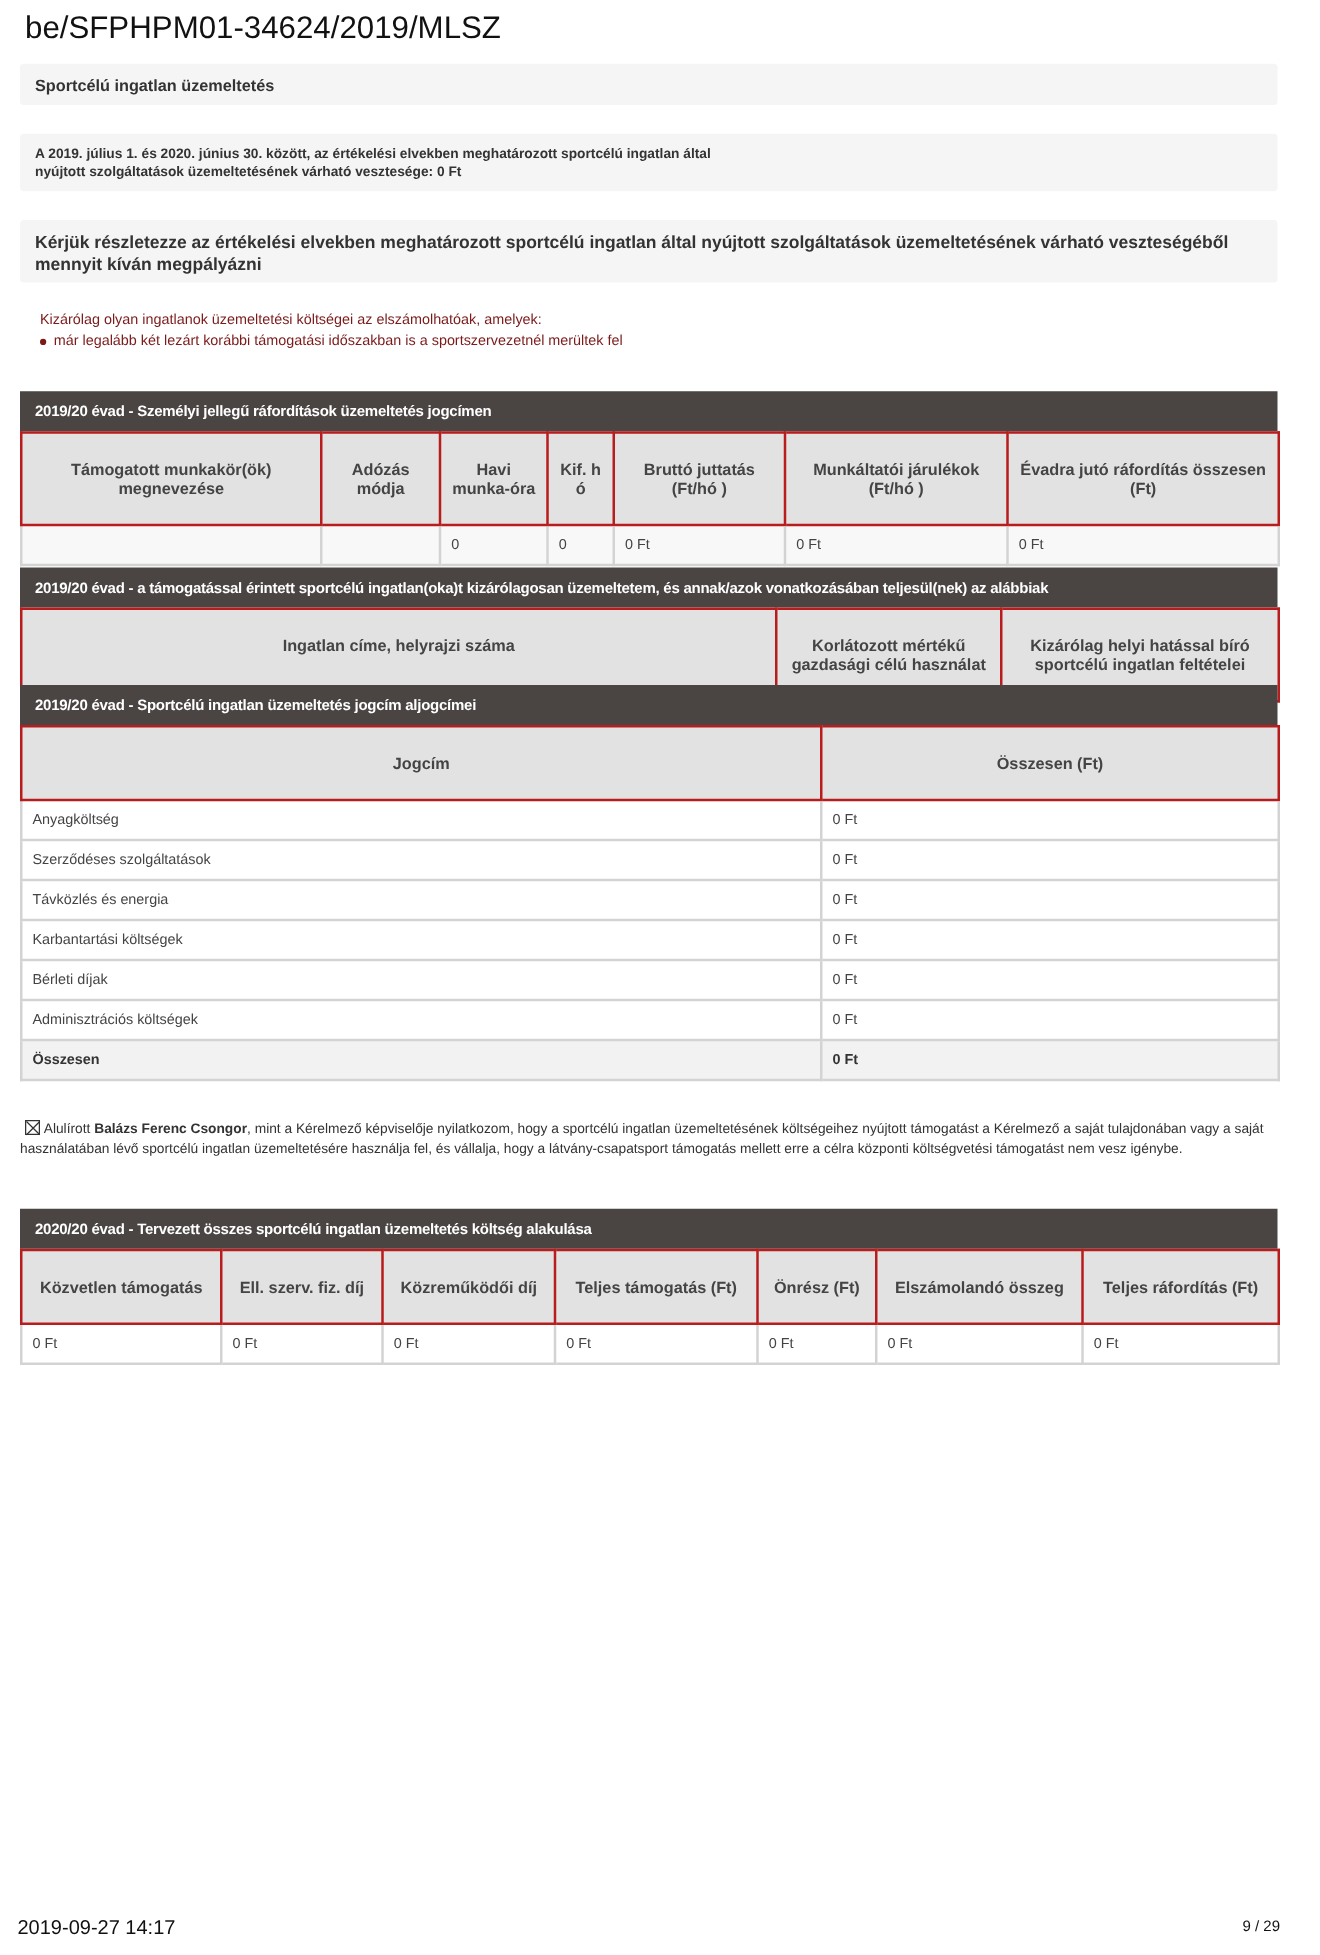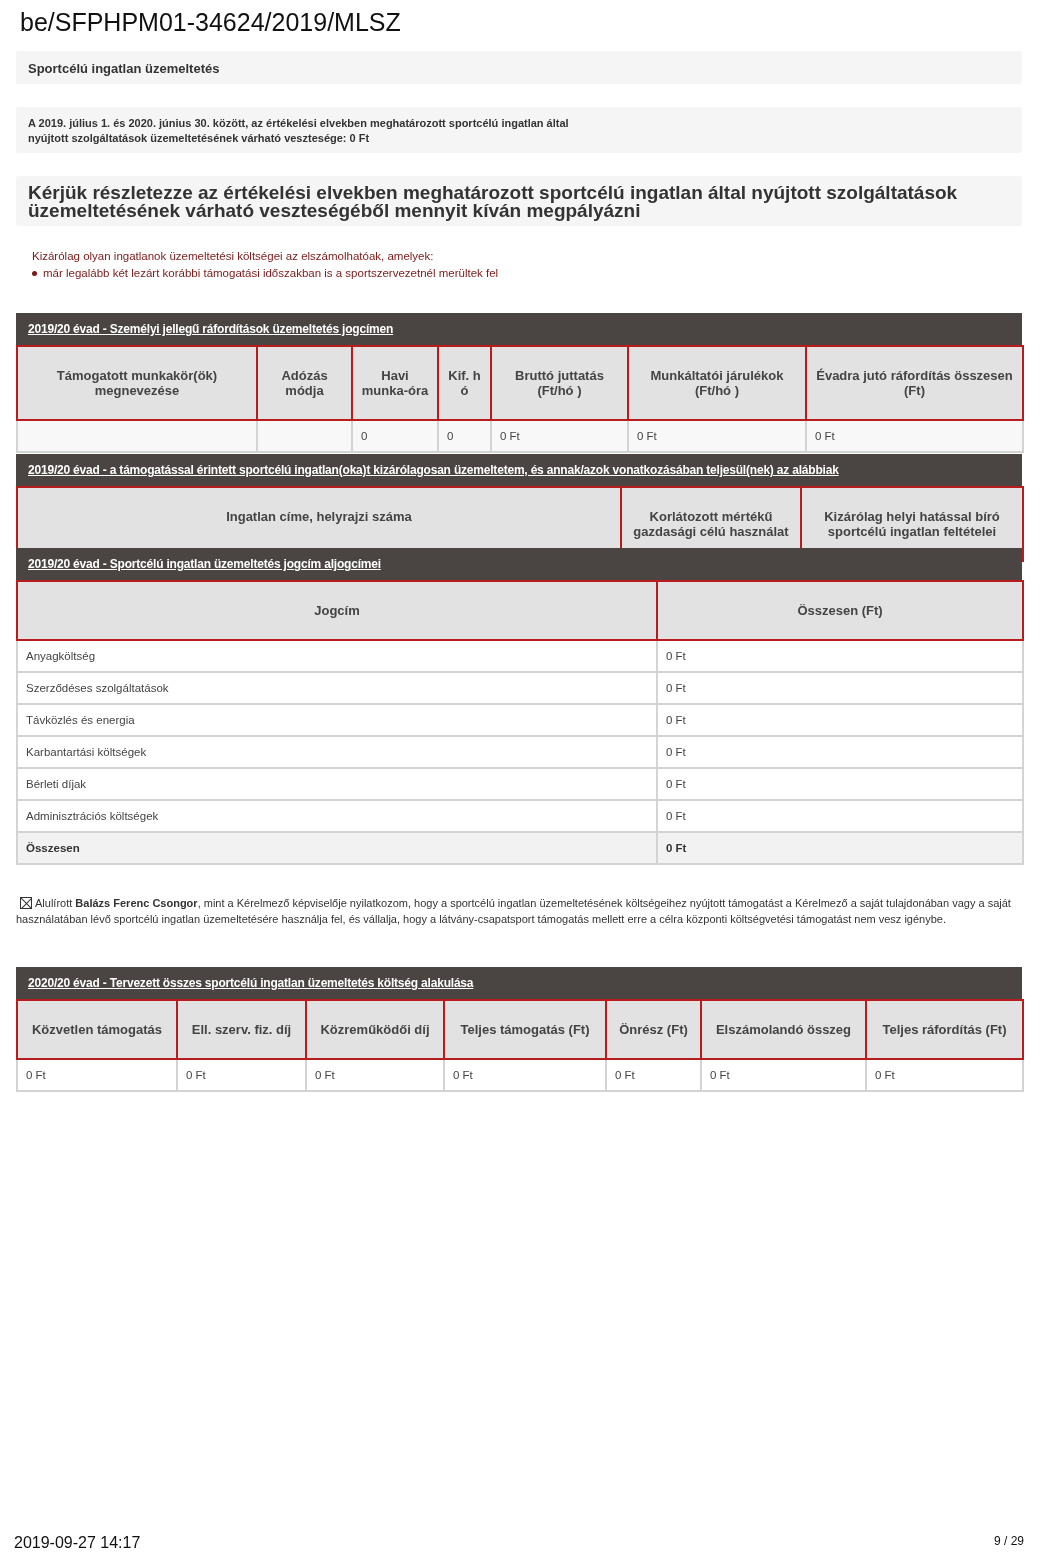--- a/index.html
+++ b/index.html
@@ -4,29 +4,29 @@
 <style>
   * { box-sizing: border-box; margin: 0; padding: 0; }
   html, body { width: 1056px; height: 1564px; background: #ffffff; }
   body { position: relative; font-family: "Liberation Sans", sans-serif; color: #333333; overflow: hidden; }
 
   .doc-ref { position: absolute; left: 20px; top: 8px; font-size: 25px; color: #111; font-family: "Liberation Sans", sans-serif; }
 
   .panel { position: absolute; left: 16px; width: 1006px; background: #f5f5f5; border-radius: 3px; }
   .panel-title { top: 51px; height: 33px; padding: 10px 12px 0 12px; font-size: 13px; font-weight: bold; color: #333; }
   .panel-loss { top: 107px; height: 46px; padding: 9px 12px 0 12px; font-size: 11px; font-weight: bold; color: #333; line-height: 15px; }
-  .panel-ask { top: 176px; height: 50px; padding: 8px 12px 0 12px; font-size: 19px; font-weight: bold; color: #333; line-height: 18px; }
+  .panel-ask { top: 176px; height: 50px; padding: 8px 12px 0 12px; font-size: 14px; font-weight: bold; color: #333; line-height: 18px; }
 
   .notice { position: absolute; left: 32px; top: 248px; width: 980px; font-size: 11.5px; color: #7b1a1a; line-height: 16.5px; }
   .notice ul { list-style: none; margin-left: -1px; }
   .notice li { position: relative; padding-left: 12px; }
   .notice li::before { content: ""; position: absolute; left: 1px; top: 6px; width: 5px; height: 5px; border-radius: 50%; background: #7b1a1a; }
 
   .tbl-wrap { position: absolute; left: 16px; width: 1006px; }
-  .tbl-head { background: #4a4443; color: #ffffff; font-size: 12px; font-weight: bold; padding: 0 12px; display: flex; align-items: center; letter-spacing: -0.2px; text-decoration: underline; }
+  .tbl-head { background: #4a4443; color: #ffffff; font-size: 12px; font-weight: bold; padding: 0 12px; display: flex; align-items: center; letter-spacing: -0.2px; }
   table { border-collapse: collapse; width: 100%; table-layout: fixed; font-size: 11px; }
   th { background: #e3e2e2; color: #444; font-weight: bold; text-align: center; vertical-align: top; border: 2px solid #b91c1c; padding: 21px 6px; line-height: 15px; font-size: 13px; }
   td { background: #f8f8f8; border: 2px solid #d3d3d3; padding: 0 8px; height: 32px; color: #444; font-size: 11.5px; }
   .t3 td { background: #ffffff; }
   .t3 tr.total td { background: #f2f2f2; font-weight: bold; color: #333; }
   .t4 td { background: #ffffff; }
 
   .declaration { position: absolute; left: 16px; top: 896px; width: 1010px; font-size: 11px; line-height: 15.5px; color: #333; }
   .chk { display: inline-block; width: 12px; height: 12px; border: 1px solid #333; position: relative; vertical-align: -2px; margin: 0 3px 0 4px; }
   .chk::before, .chk::after { content: ""; position: absolute; left: 5px; top: -2px; width: 1px; height: 15px; background: #333; }

